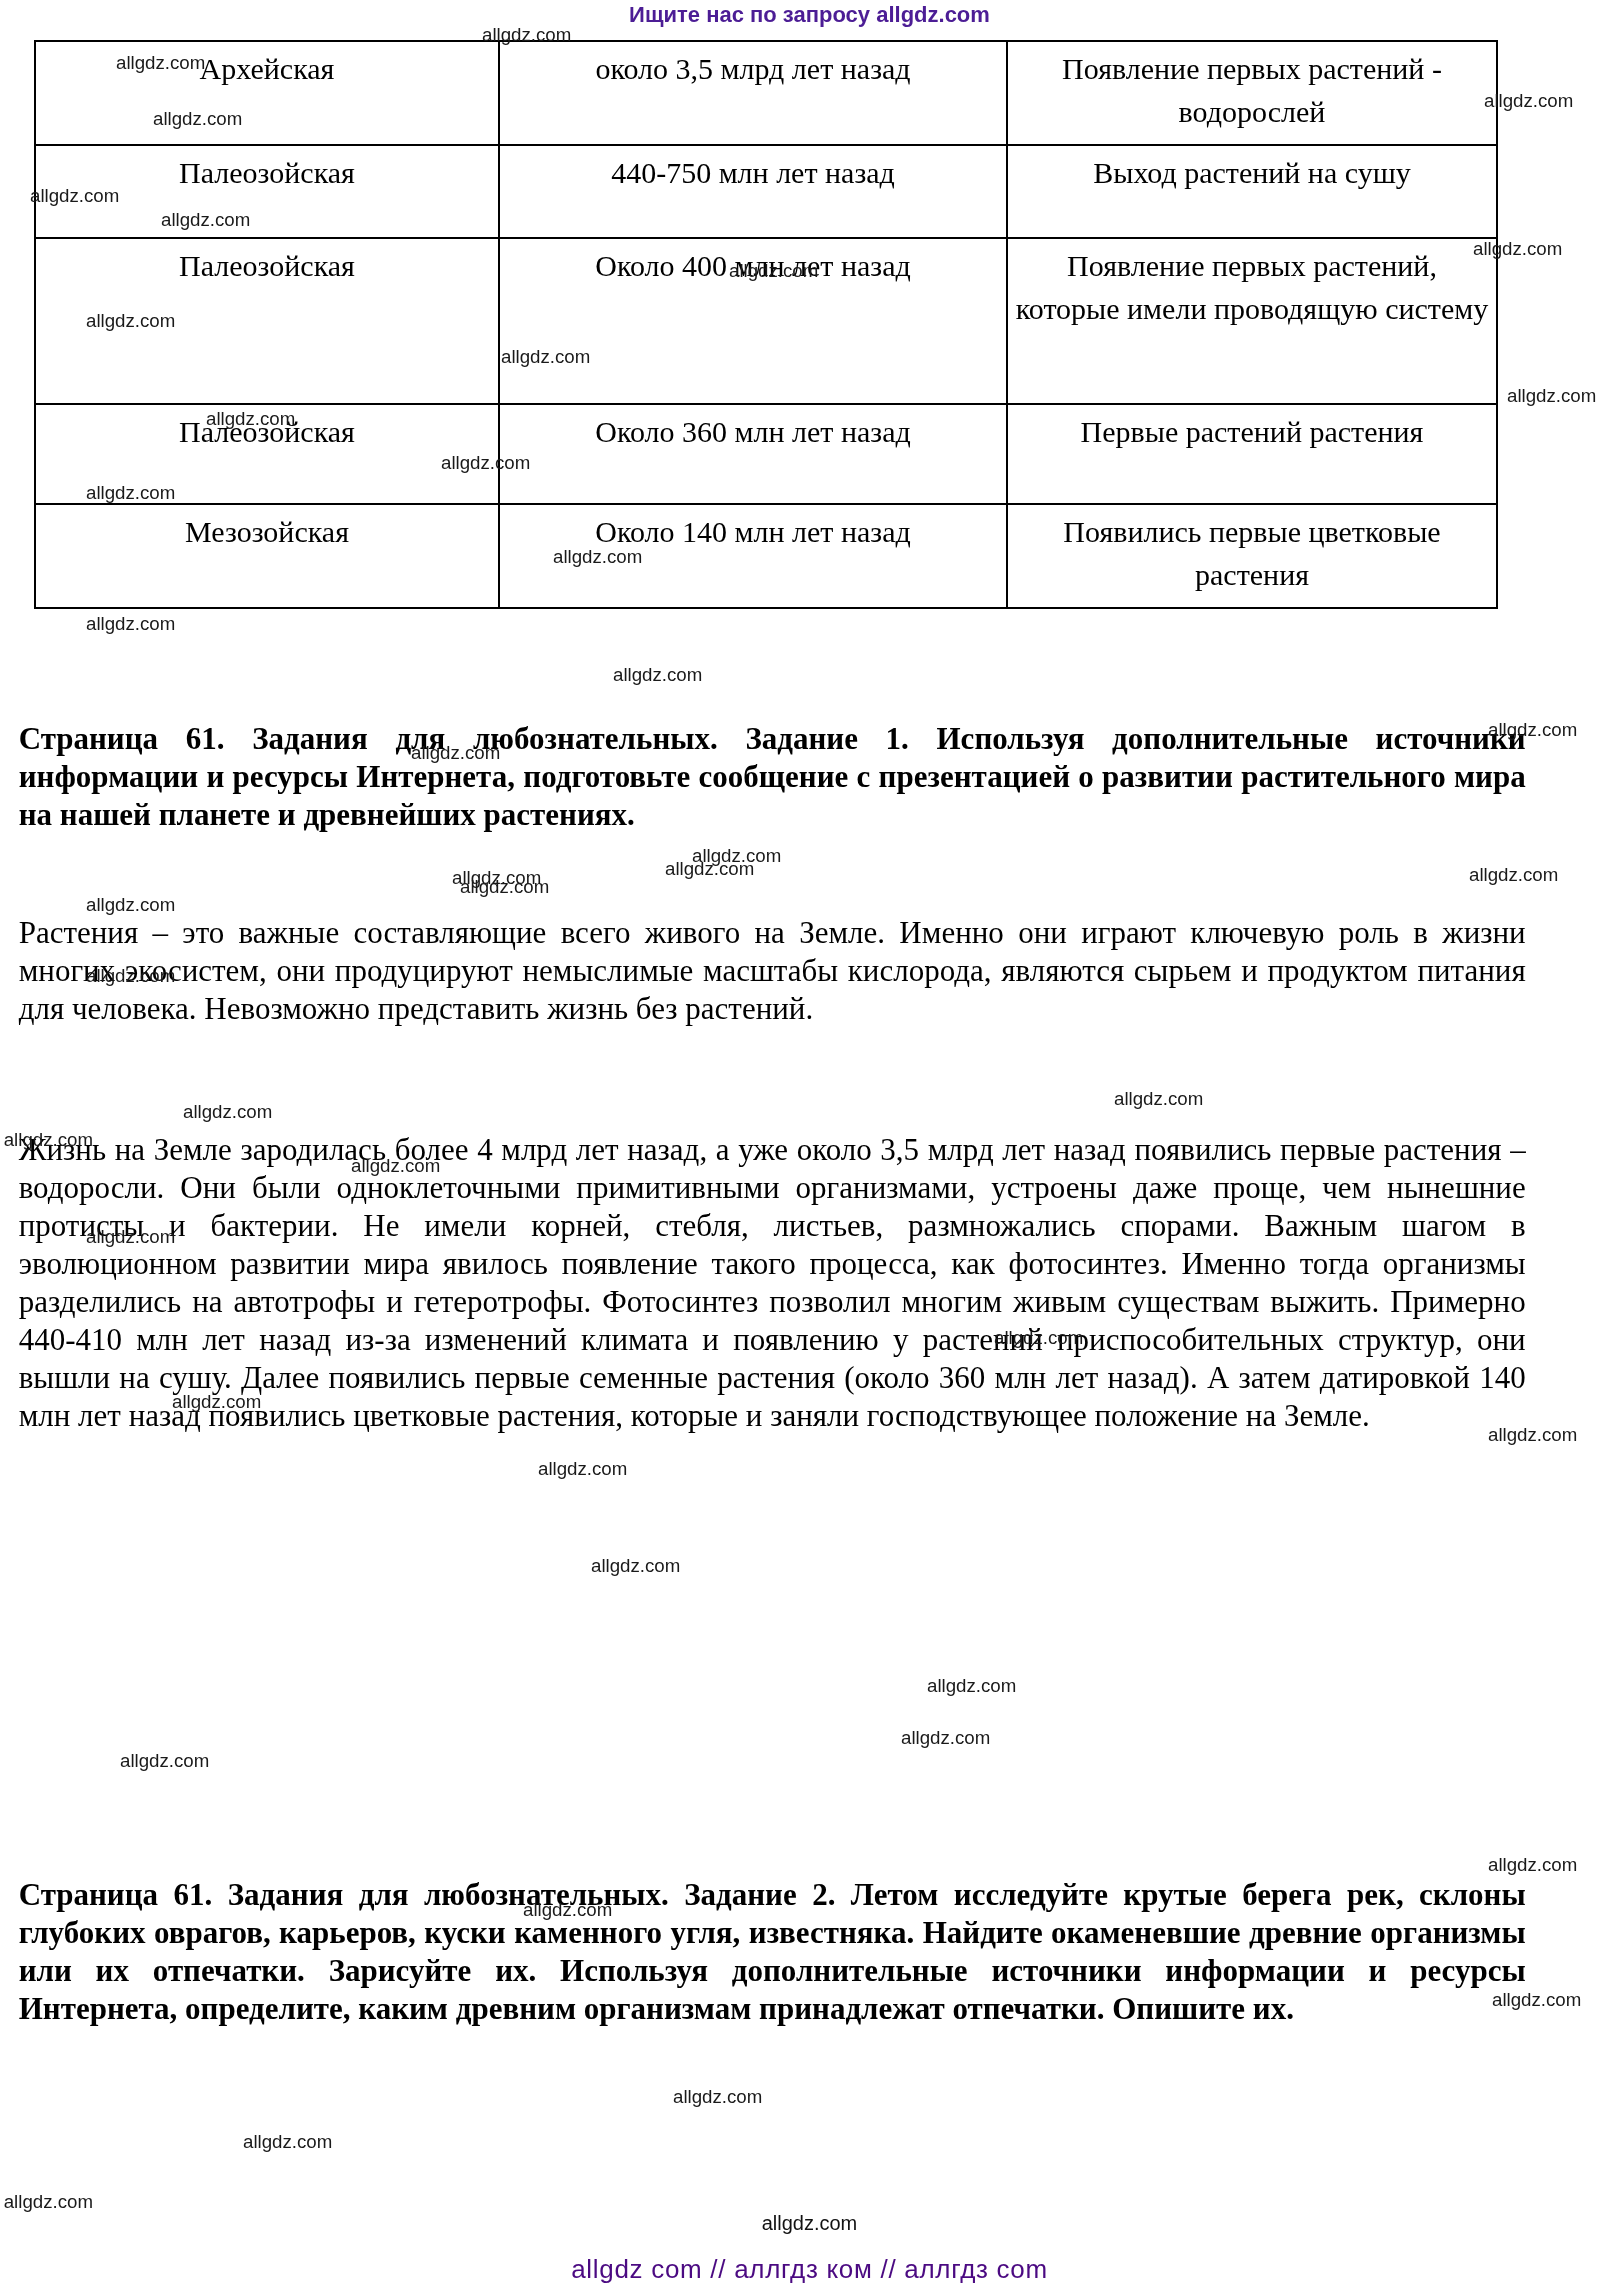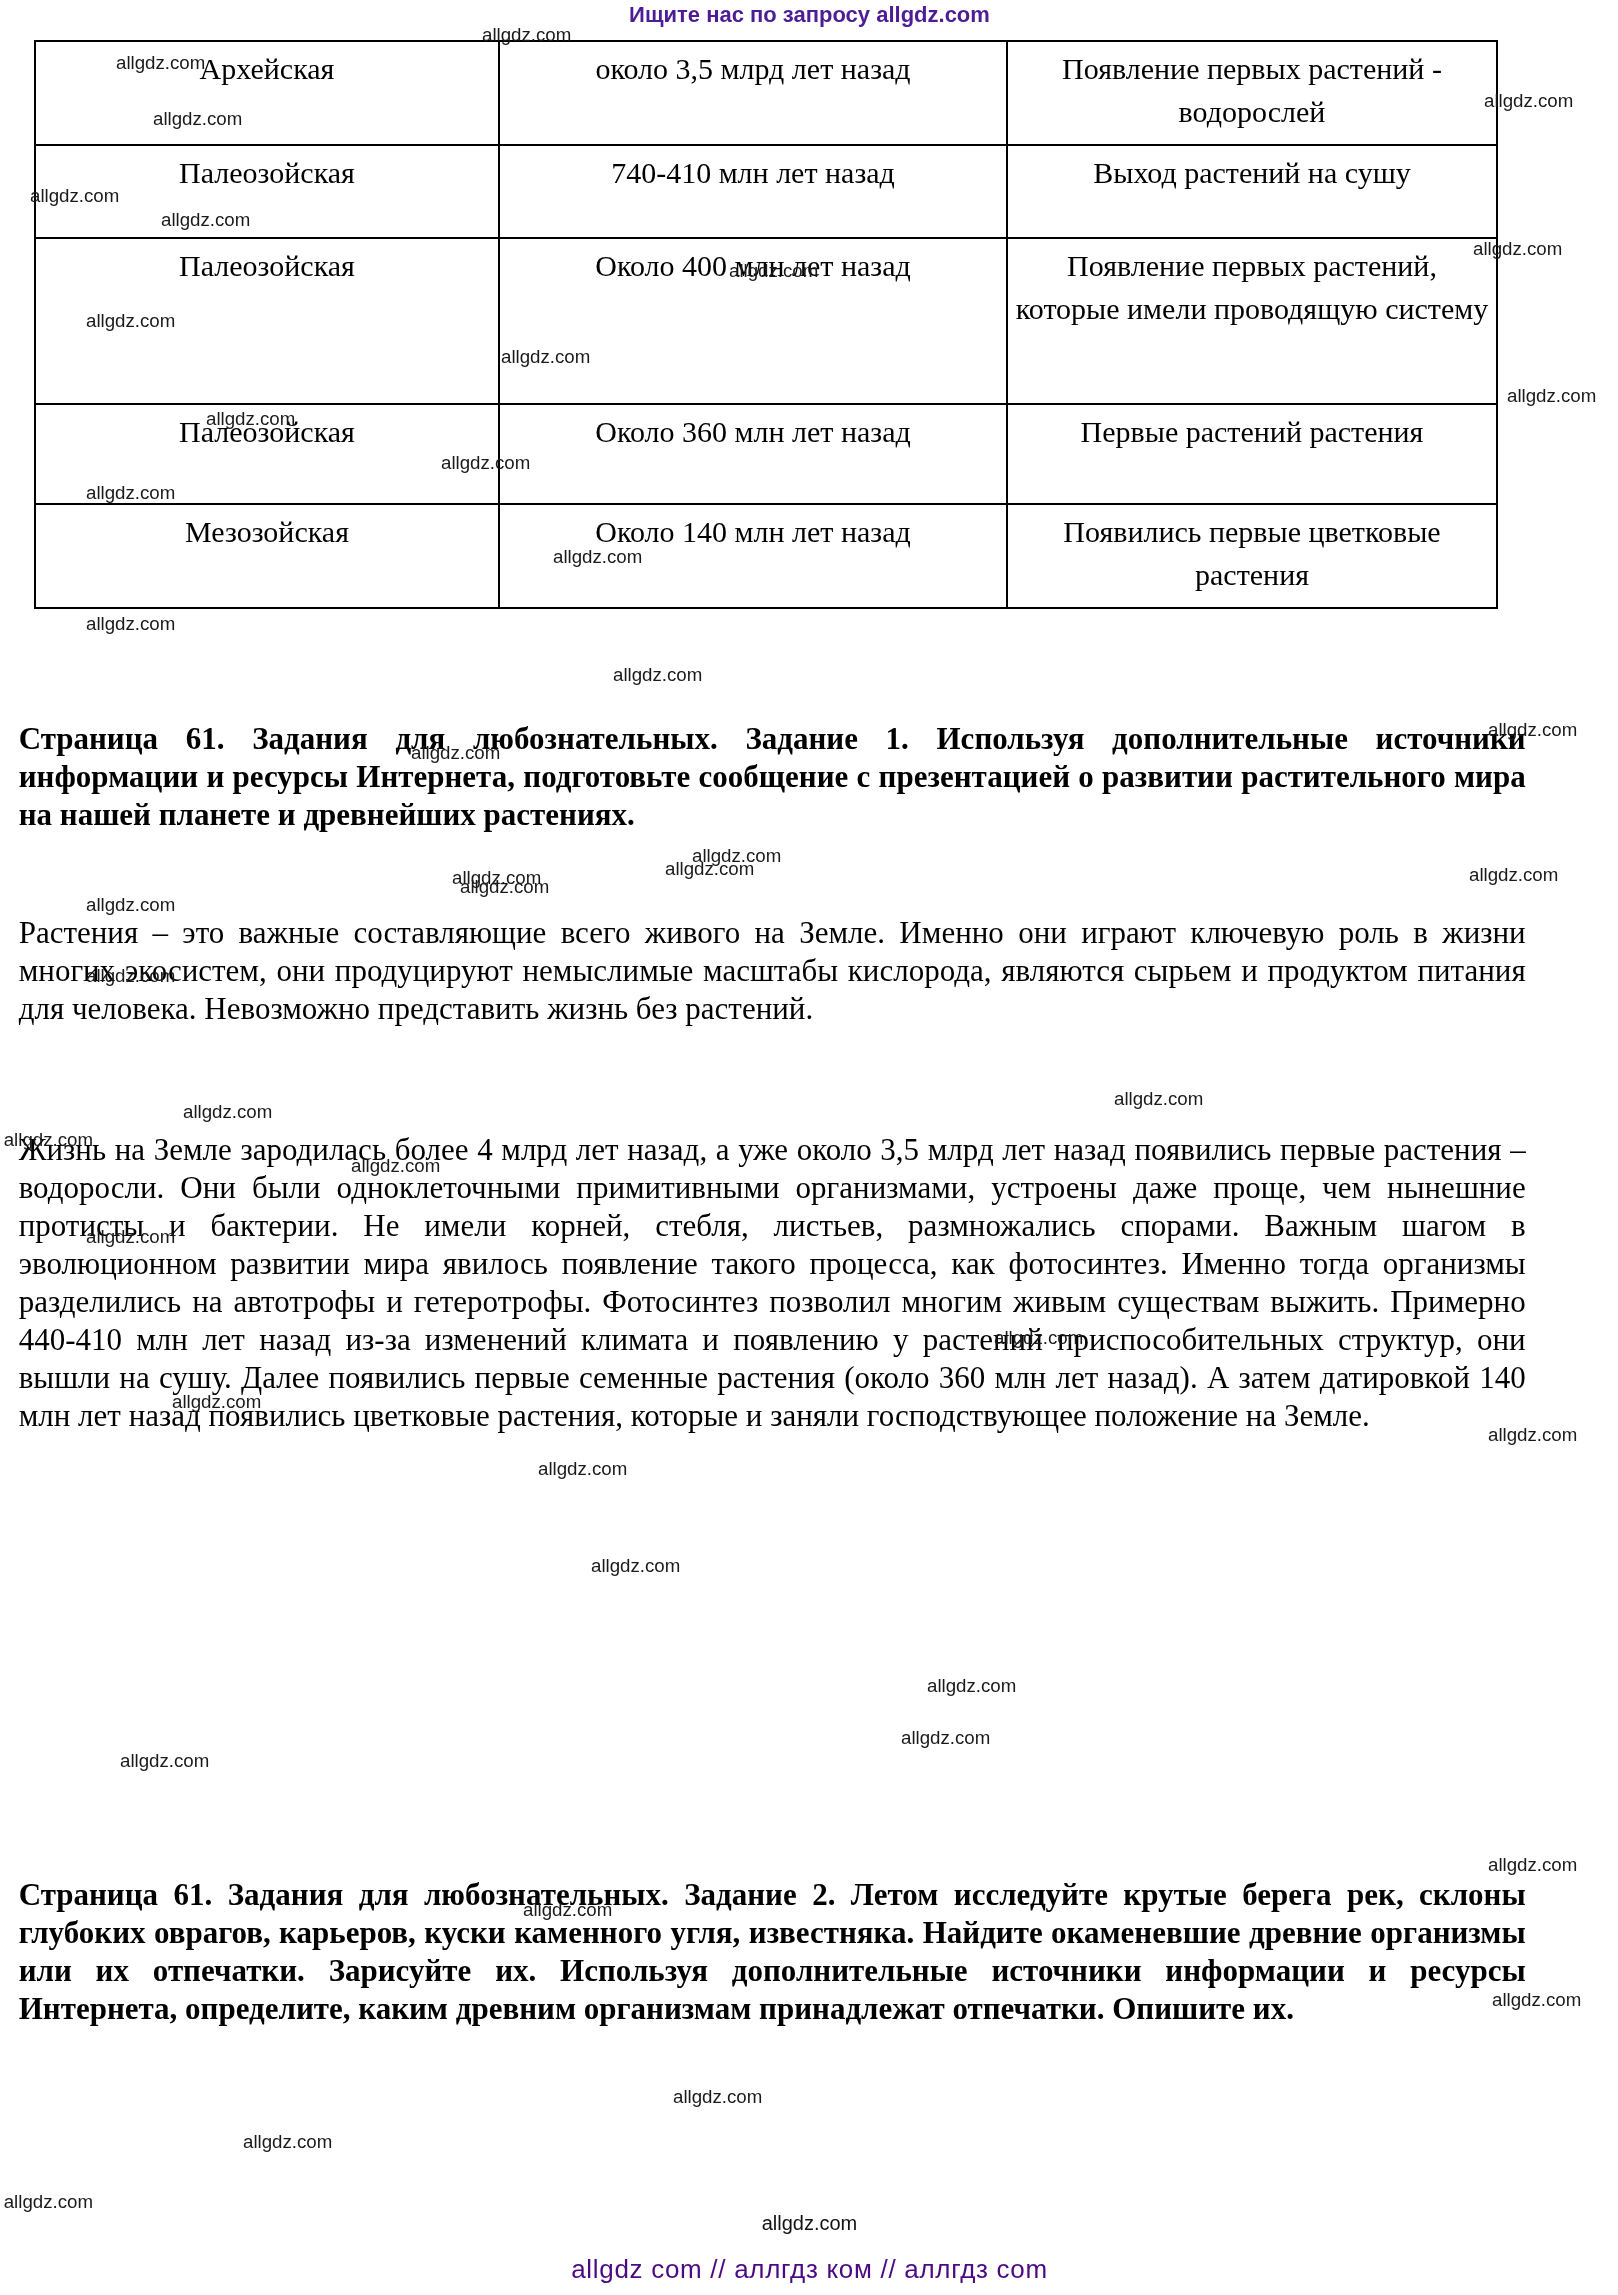--- a/index.html
+++ b/index.html
@@ -118,21 +118,21 @@
       <col class="c3">
   </colgroup>
   <tbody>
     <tr class="row-1">
       <td>Архейская</td>
       <td>около 3,5 млрд лет назад</td>
       <td>Появление первых растений - водорослей</td>
     </tr>
     <tr class="row-2">
       <td>Палеозойская</td>
-      <td>740-410 млн лет назад</td>
+      <td>440-750 млн лет назад</td>
       <td>Выход растений на сушу</td>
     </tr>
     <tr class="row-3">
       <td>Палеозойская</td>
       <td>Около 400 млн лет назад</td>
       <td>Появление первых растений, которые имели проводящую систему</td>
     </tr>
     <tr class="row-4">
       <td>Палеозойская</td>
       <td>Около 360 млн лет назад</td>

